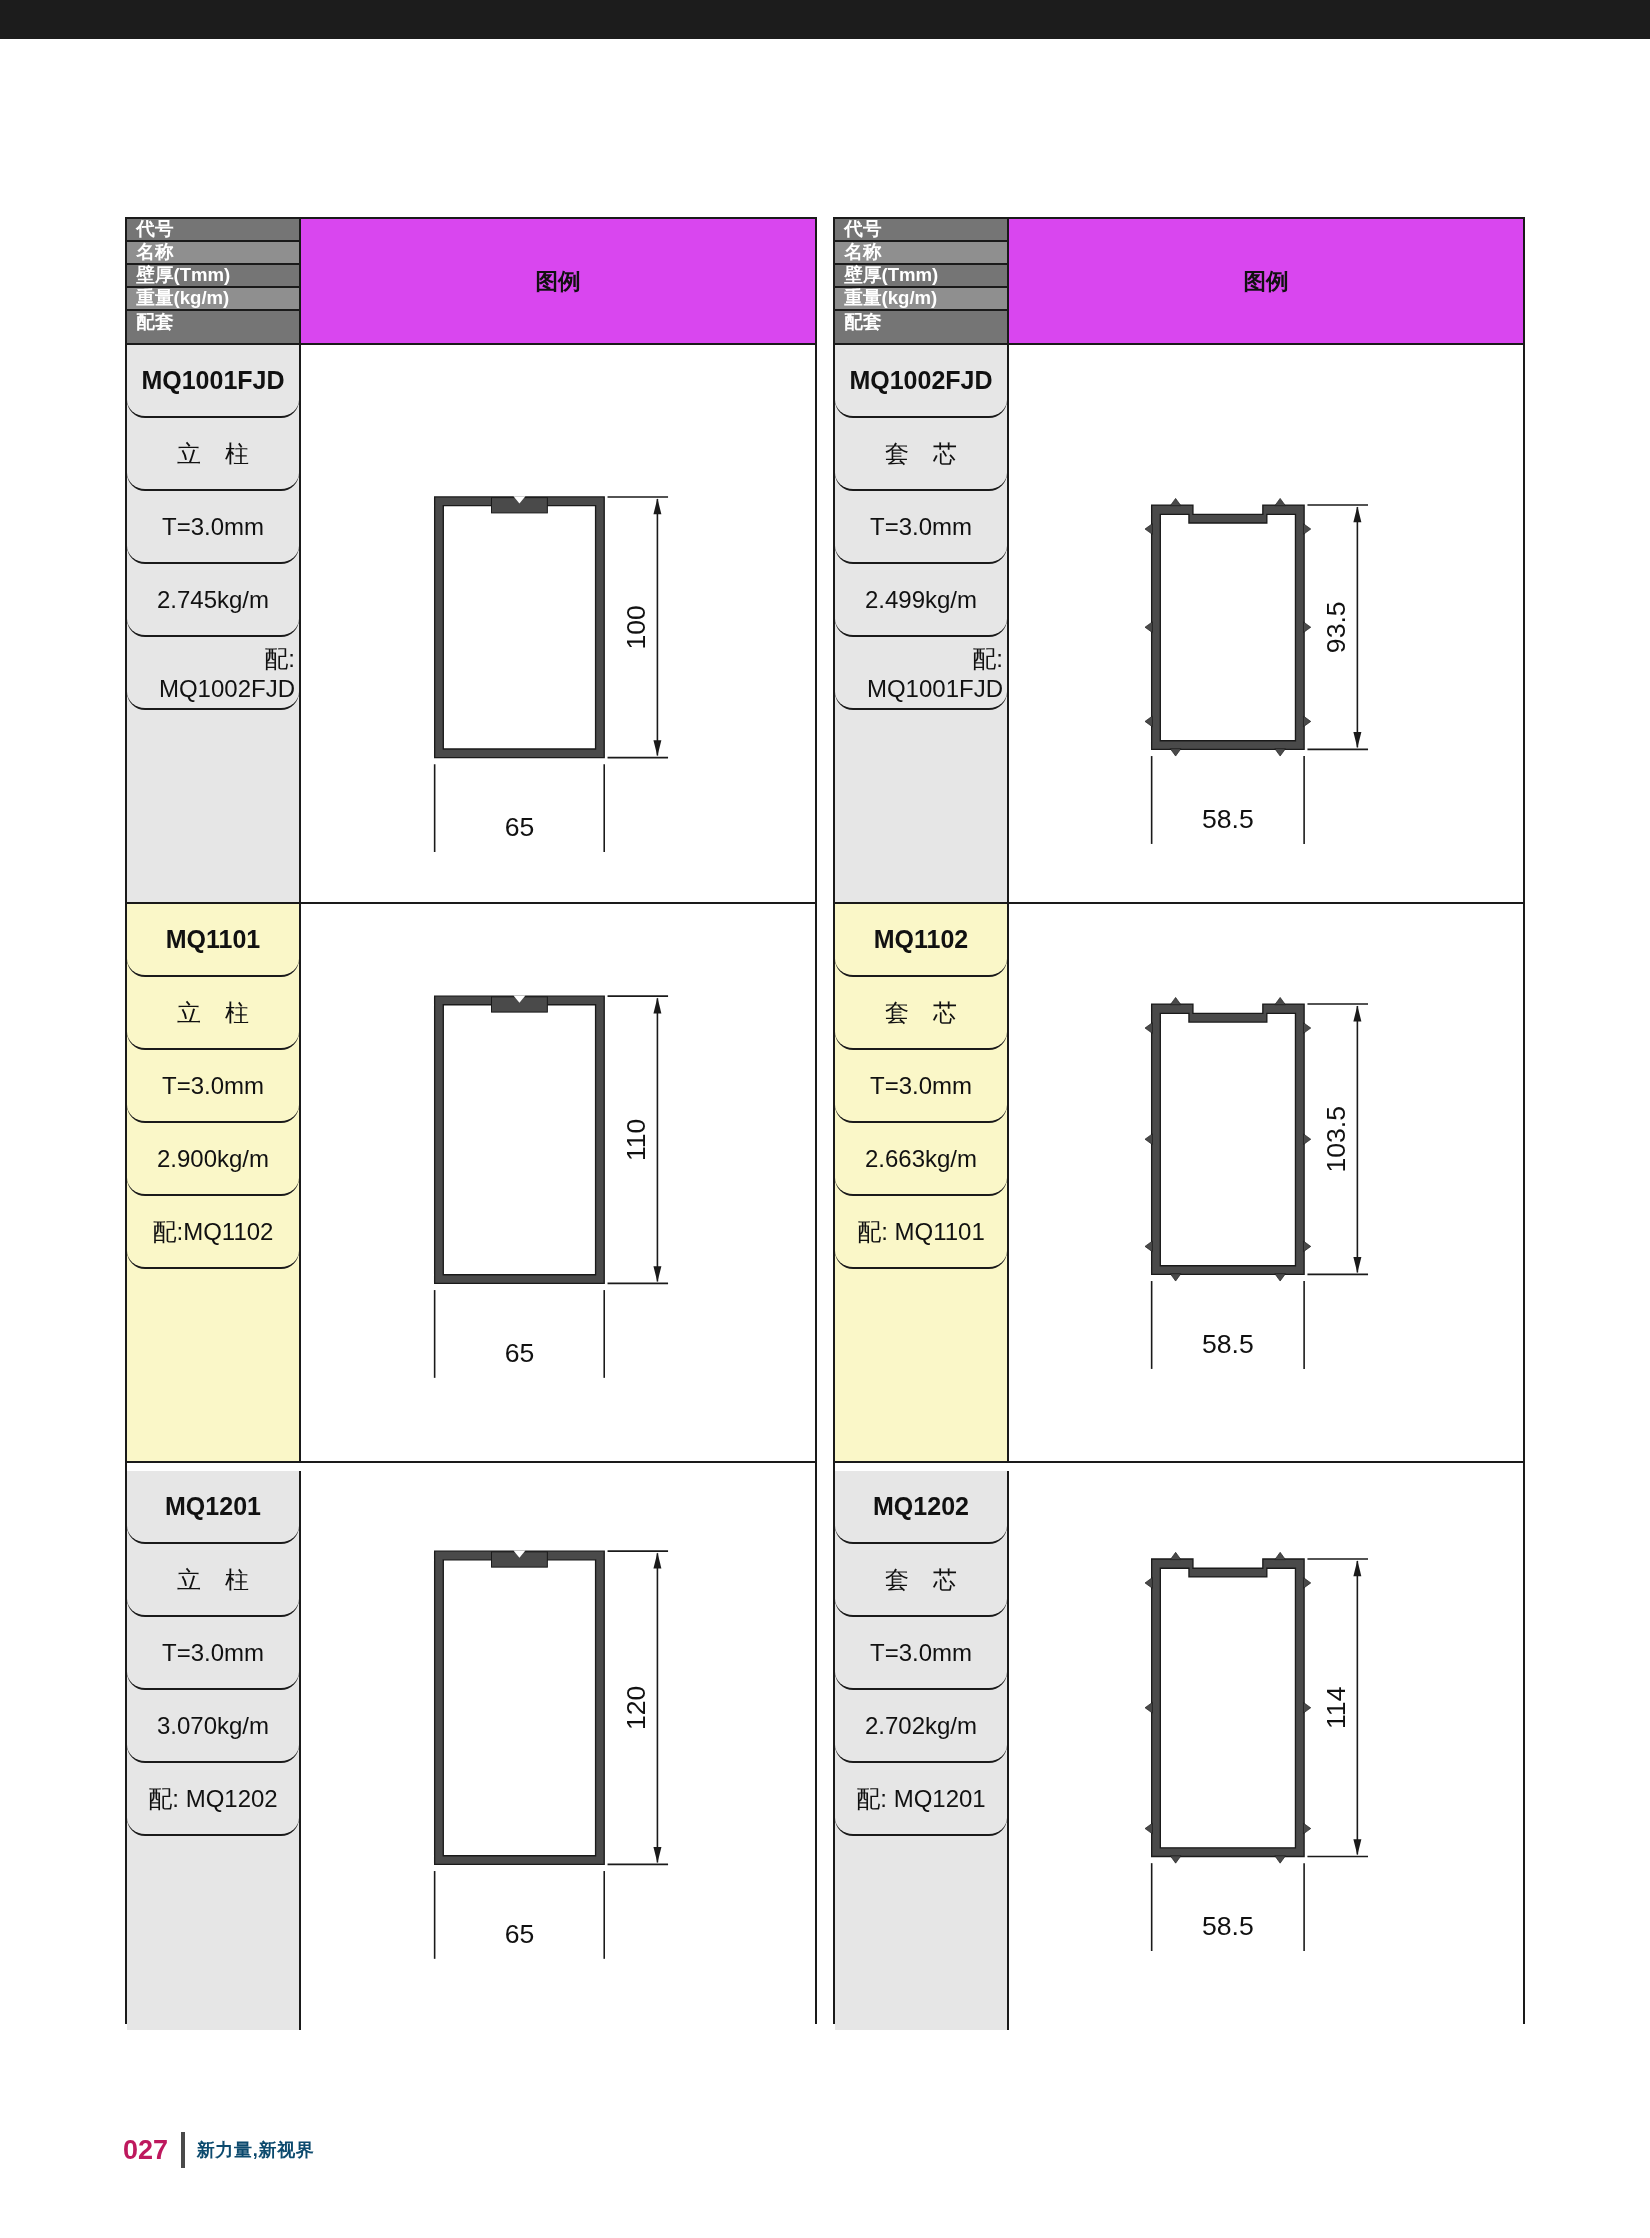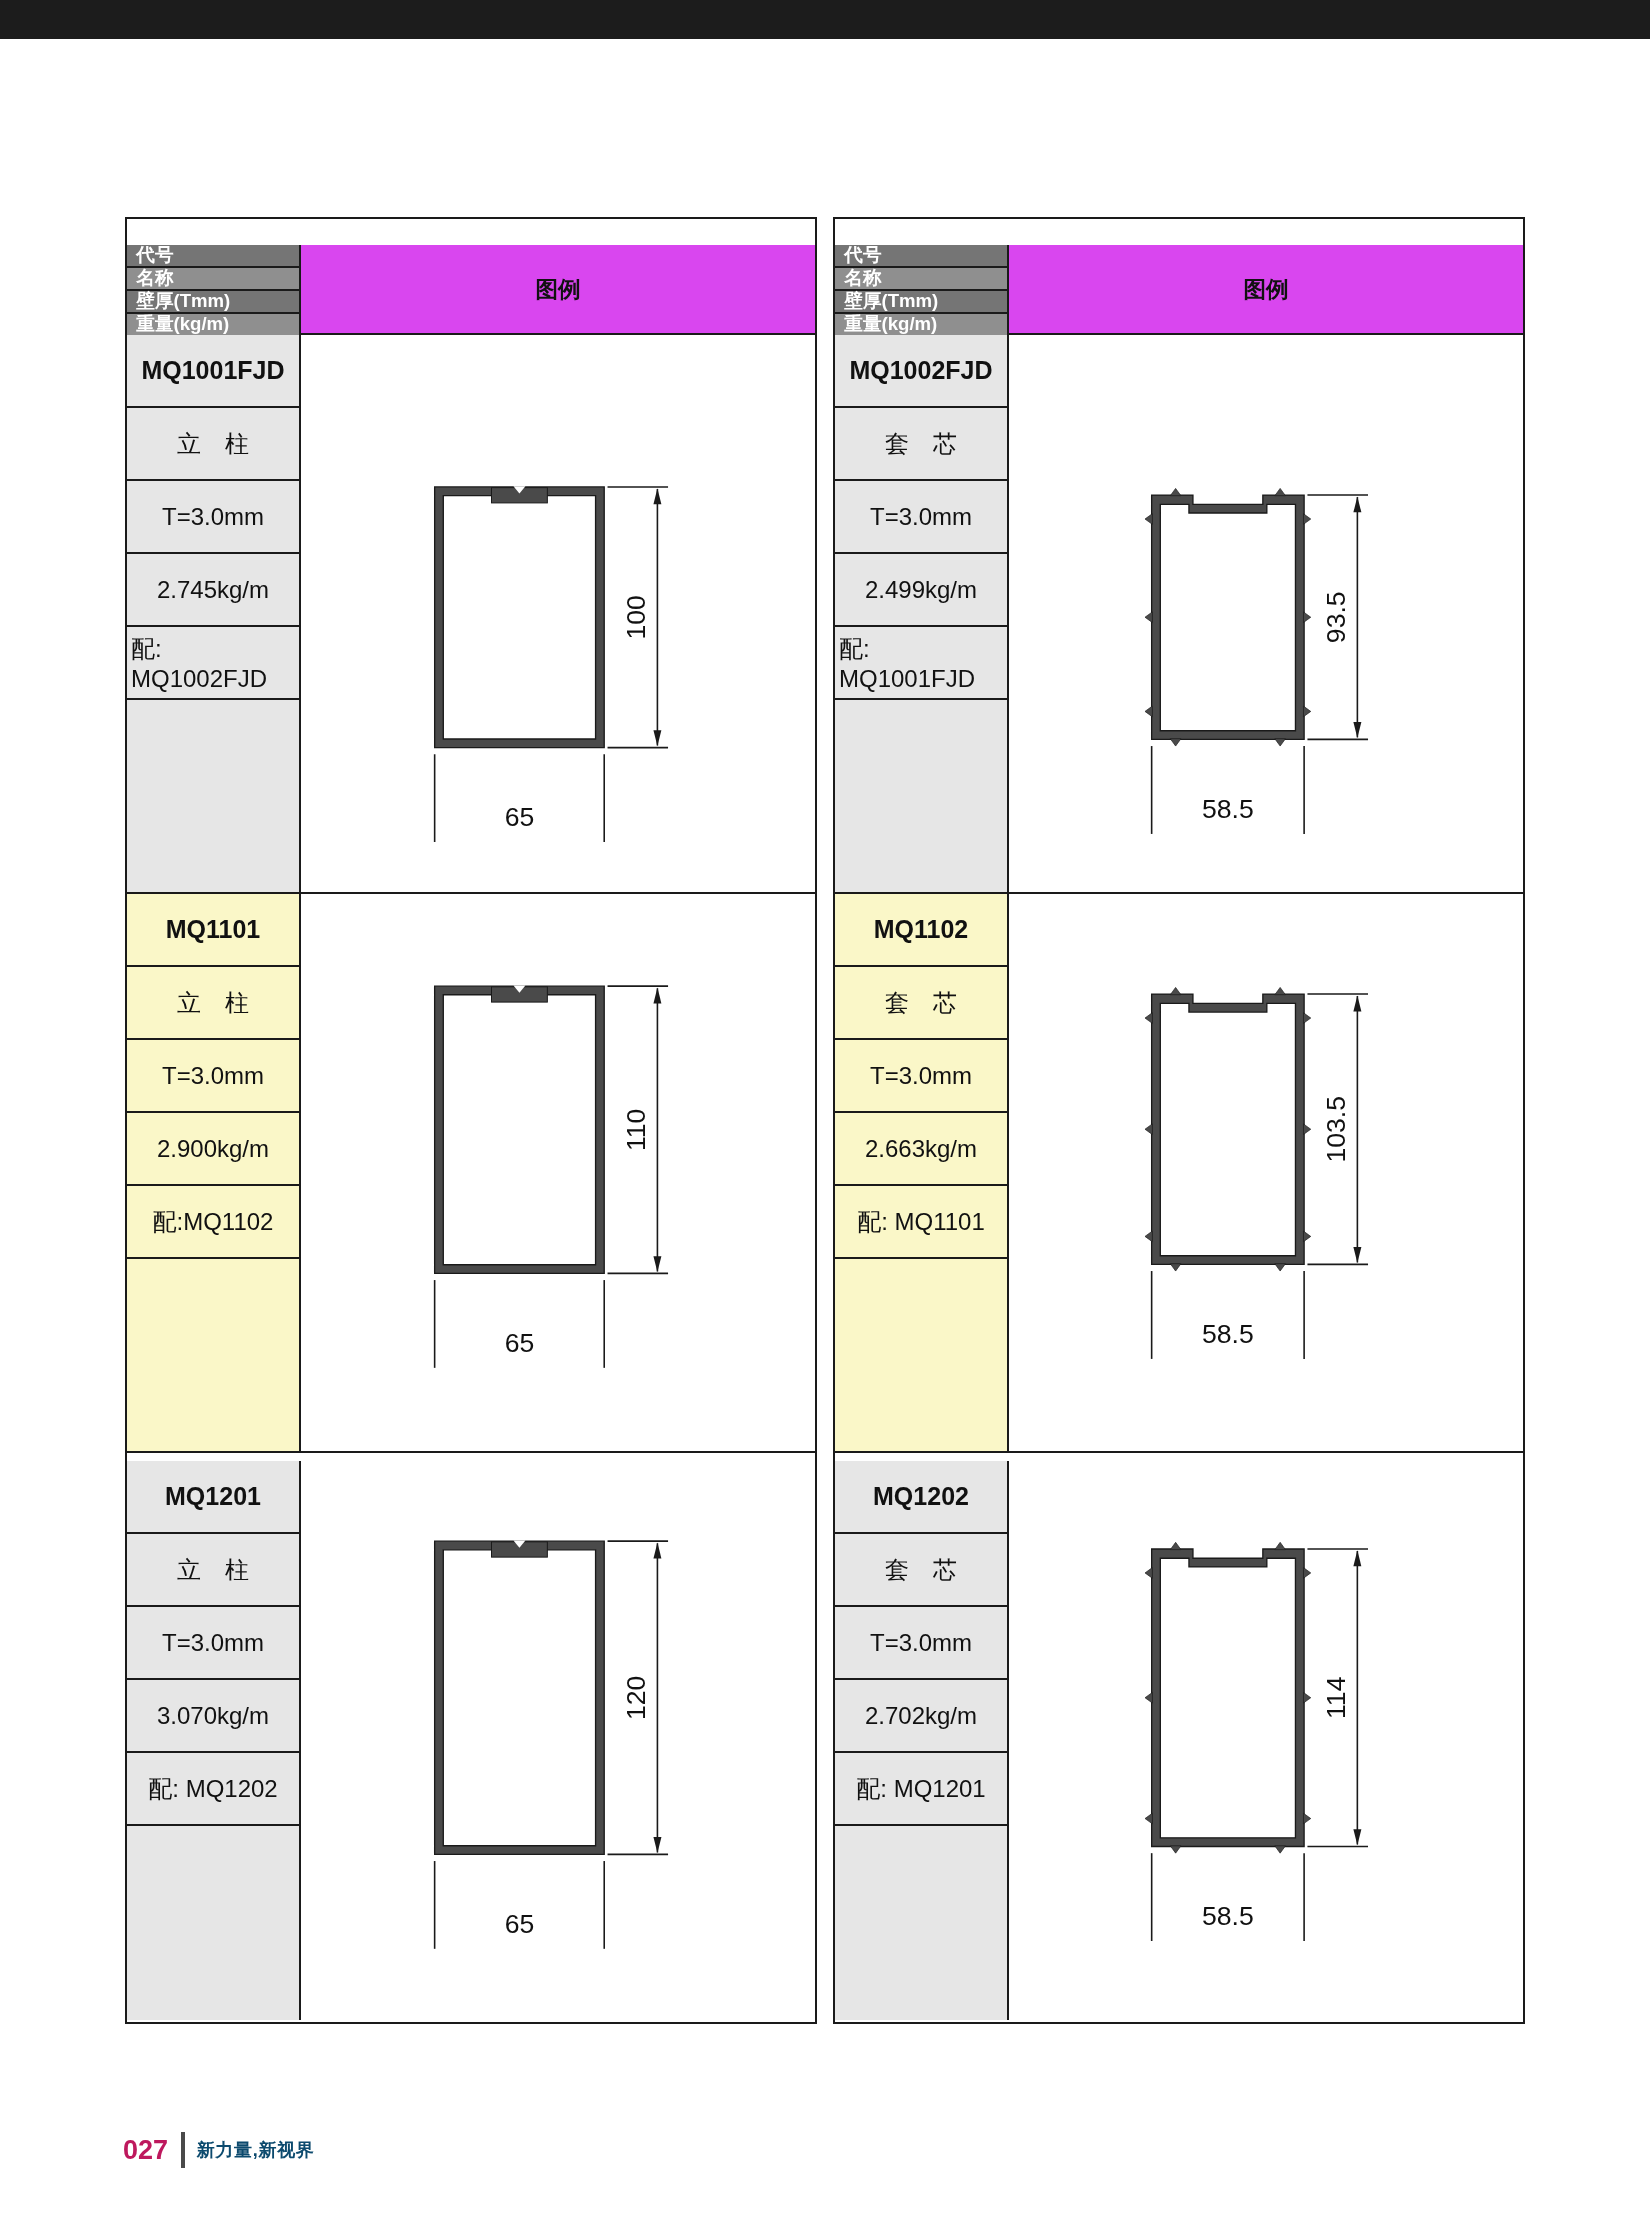--- a/index.html
+++ b/index.html
@@ -11,21 +11,21 @@
   .topbar{position:absolute;left:0;top:0;width:1651px;height:39px;background:#1c1c1c;}
 
   
   .table{
     position:absolute;top:217px;width:692px;height:1807px;
     border:2px solid #1a1a1a;background:#ffffff;
   }
   .table-left{left:125px;}
   .table-right{left:833px;}
 
-  .header{display:flex;height:90px;border-bottom:2px solid #1a1a1a;margin-top:26px;}
+  .header{display:flex;height:126px;border-bottom:2px solid #1a1a1a;}
   .hlabels{width:174px;border-right:2px solid #1a1a1a;display:flex;flex-direction:column;background:#757575;}
   .hrow{
     height:23px;flex:0 0 23px;display:flex;align-items:center;
     padding-left:9.3px;color:#ffffff;font-weight:bold;font-size:18.6px;line-height:1;
   }
   .hrow:not(:last-child){border-bottom:2px solid #1a1a1a;}
   .hrow:nth-child(odd){background:#757575;}
   .hrow:nth-child(even){background:#8f8f8f;}
   .legend{
     flex:1;background:#d946ef;display:flex;align-items:center;justify-content:center;
@@ -37,21 +37,21 @@
   .section.s1,.section.s2{height:559px;}
   .section.s3{height:559px;margin-top:8px;}
   .labels{
     width:174px;border-right:2px solid #1a1a1a;display:flex;flex-direction:column;
   }
   .bg-gray{background:#e6e6e6;}
   .bg-yellow{background:#faf7c8;}
   .lcell{
     height:73px;flex:0 0 73px;border-bottom:2px solid #1a1a1a;
     display:flex;align-items:center;justify-content:center;
-    font-size:24px;color:#111;text-align:left;padding:0 4px;
+    font-size:24px;color:#111;text-align:right;padding:0 4px;border-radius:18px;
   }
   .lcell.code{font-weight:bold;font-size:25px;}
   .lfill{flex:1;}
   .drawing{flex:1;background:#ffffff;display:flex;align-items:center;justify-content:center;}
   .section.s1 .drawing{padding-top:93px;}
 
   
   .note{
     position:absolute;left:0;top:2037px;width:1651px;text-align:center;
     font-size:25px;line-height:38px;color:#111;

